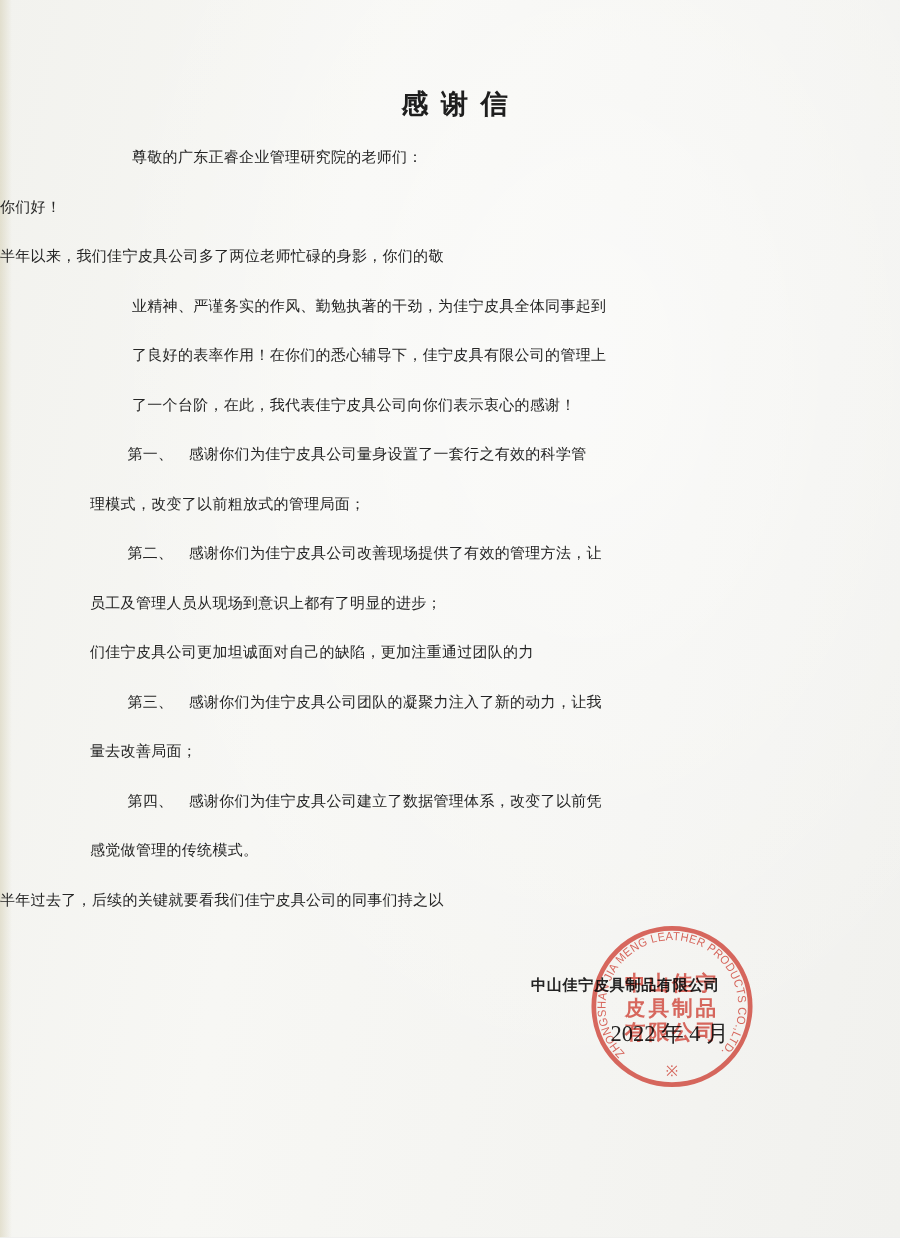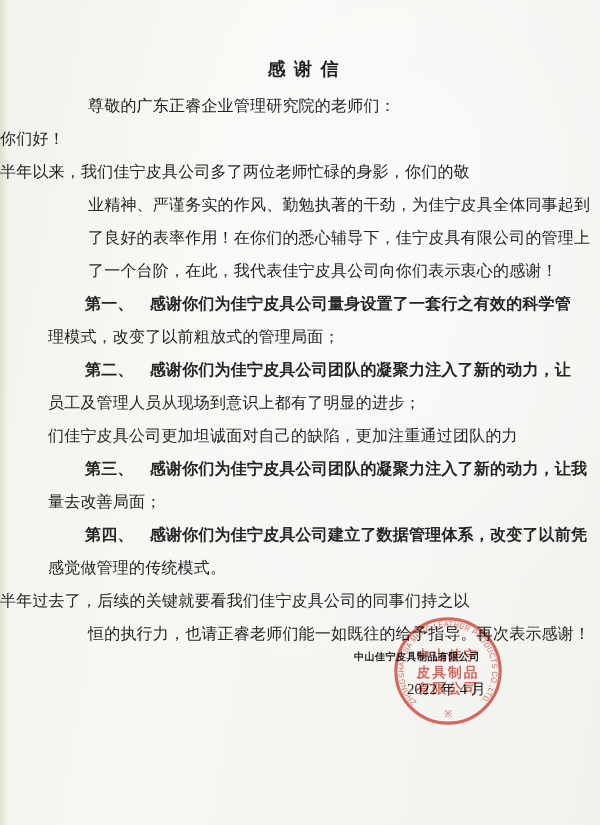--- a/index.html
+++ b/index.html
@@ -20,31 +20,31 @@
     background:linear-gradient(to right, rgba(205,198,166,0.45), rgba(205,198,166,0));
   }
   .title{
     position:absolute;top:57px;left:0;width:100%;
     text-align:center;text-indent:8px;
     font-size:18px;font-weight:bold;letter-spacing:2px;color:#1e1e1e;
     white-space:nowrap;
   }
   .body-lines{
     position:absolute;top:89px;left:0;width:600px;
-    font-size:16px;color:#252525;
+    font-size:10px;color:#252525;
   }
   .line{
     height:33px;line-height:33px;white-space:nowrap;
     letter-spacing:0.2px;
   }
   .l-flush{padding-left:88px;}
   .l-greet{}
   .l-para {}
-  .l-item {padding-left:85px;font-weight:bold;}
-  .l-cont {padding-left:48px;}
+  .l-item {padding-left:85px;}
+  .l-cont {padding-left:48px;margin-left:12px;}
   .sig-company{
     position:absolute;top:650px;left:354px;
     font-size:10px;letter-spacing:0.5px;white-space:nowrap;color:#242424;font-weight:bold;
   }
   .sig-date{
     position:absolute;top:680px;left:407px;
     font-size:15px;white-space:nowrap;color:#242424;
   }
   .seal{
     position:absolute;left:389px;top:612px;width:118px;height:118px;
@@ -61,29 +61,28 @@
 
   <div class="body-lines">
     <div class="line l-flush">尊敬的广东正睿企业管理研究院的老师们：</div>
     <div class="line l-greet">你们好！</div>
     <div class="line l-para">半年以来，我们佳宁皮具公司多了两位老师忙碌的身影，你们的敬</div>
     <div class="line l-flush">业精神、严谨务实的作风、勤勉执著的干劲，为佳宁皮具全体同事起到</div>
     <div class="line l-flush">了良好的表率作用！在你们的悉心辅导下，佳宁皮具有限公司的管理上</div>
     <div class="line l-flush">了一个台阶，在此，我代表佳宁皮具公司向你们表示衷心的感谢！</div>
     <div class="line l-item">第一、　感谢你们为佳宁皮具公司量身设置了一套行之有效的科学管</div>
     <div class="line l-cont">理模式，改变了以前粗放式的管理局面；</div>
-    <div class="line l-item">第二、　感谢你们为佳宁皮具公司团队的凝聚力注入了新的动力，让</div>
+    <div class="line l-item">第二、　感谢你们为佳宁皮具公司改善现场提供了有效的管理方法，让</div>
     <div class="line l-cont">员工及管理人员从现场到意识上都有了明显的进步；</div>
     <div class="line l-cont">们佳宁皮具公司更加坦诚面对自己的缺陷，更加注重通过团队的力</div>
     <div class="line l-item">第三、　感谢你们为佳宁皮具公司团队的凝聚力注入了新的动力，让我</div>
     <div class="line l-cont">量去改善局面；</div>
     <div class="line l-item">第四、　感谢你们为佳宁皮具公司建立了数据管理体系，改变了以前凭</div>
     <div class="line l-cont">感觉做管理的传统模式。</div>
     <div class="line l-para">半年过去了，后续的关键就要看我们佳宁皮具公司的同事们持之以</div>
-    <div class="line l-flush">恒的执行力，也请正睿老师们能一如既往的给予指导。再次表示感谢！</div>
   </div>
 
   <div class="sig-company">中山佳宁皮具制品有限公司</div>
   <div class="sig-date">2022 年 4 月</div>
 
   <div class="seal">
     <svg viewBox="0 0 120 120" width="118" height="118">
       <defs>
         <path id="sealArc" d="M 28.2,91.8 A 45,45 0 1 1 91.8,91.8" fill="none"></path>
       </defs>

